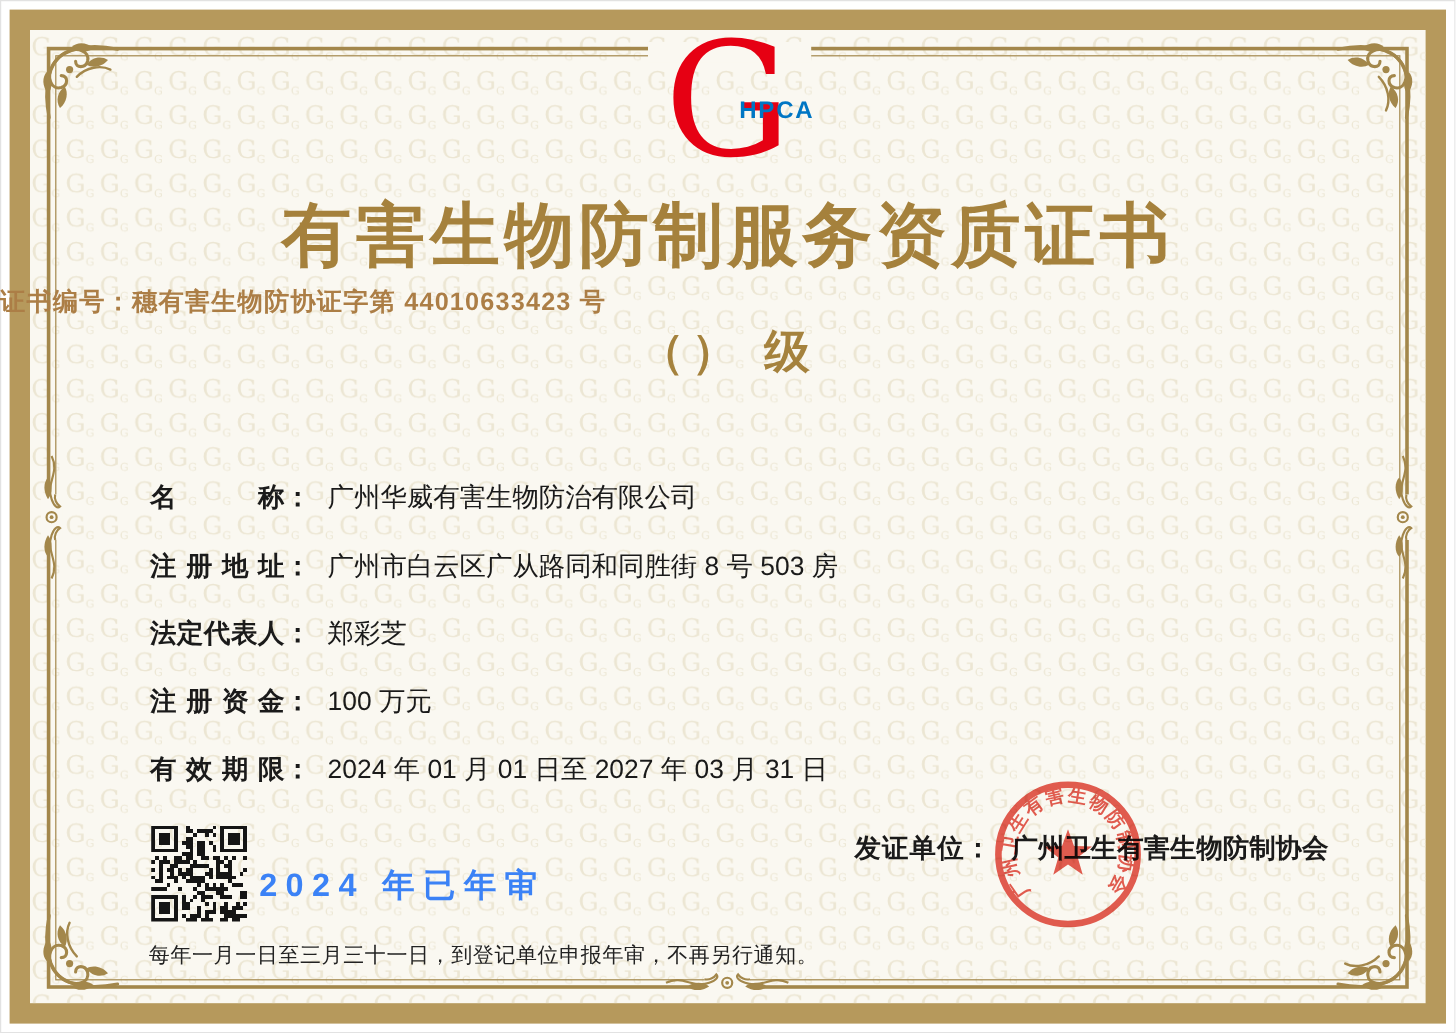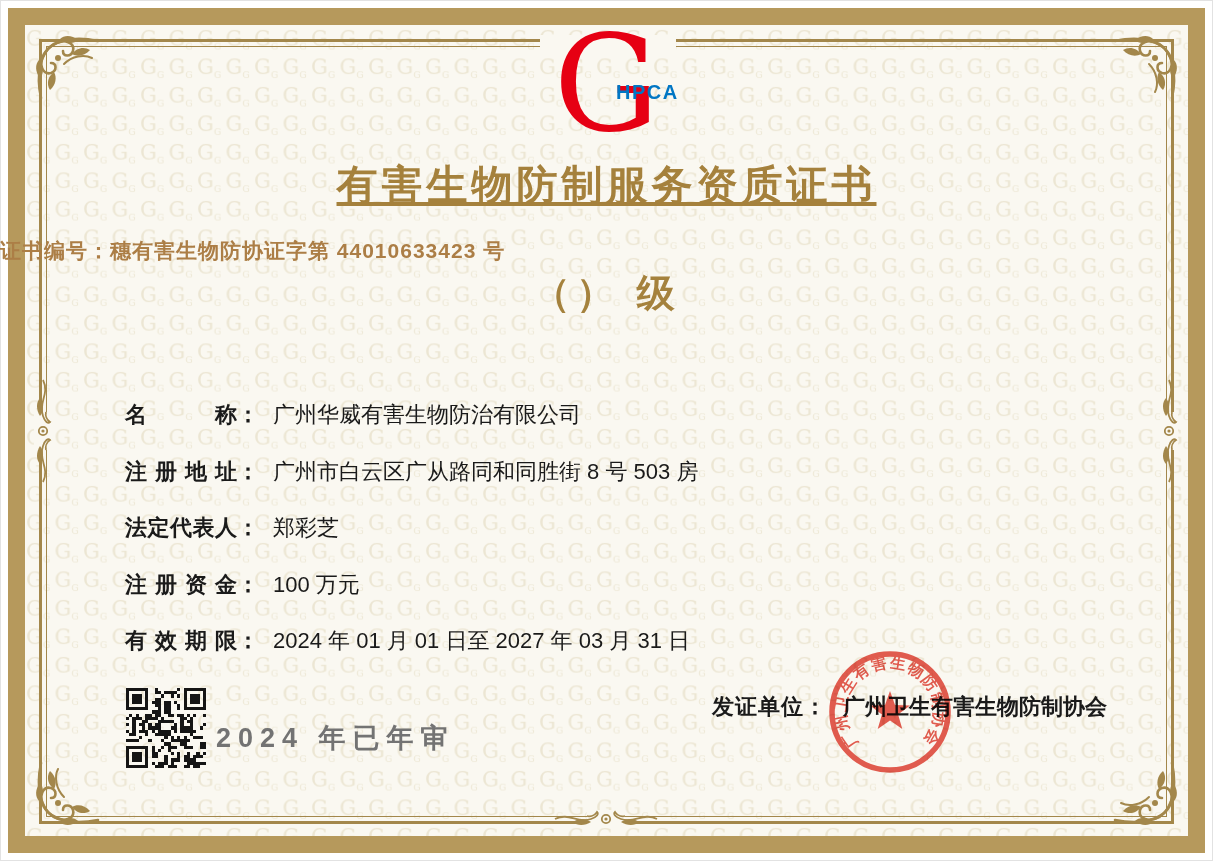--- a/index.html
+++ b/index.html
@@ -23,34 +23,34 @@
   .mid{width:110px;height:22px;}
   #m-bottom{left:551px;top:808px;}
   #m-left{left:-12px;top:420px;transform:rotate(90deg);}
   #m-right{left:1114px;top:420px;transform:rotate(90deg);}
   .logo{position:absolute;left:0;top:18px;width:100%;text-align:center;line-height:1;}
   .logo .g{font-family:"DejaVu Serif","Liberation Serif",serif;font-size:132px;
            color:#e60013;font-weight:400;}
   .hpca{position:absolute;left:616px;top:81px;color:#0076c4;font-size:20px;
         font-weight:bold;letter-spacing:1.5px;}
   .title{position:absolute;left:0;top:158px;width:100%;text-align:center;
-         font-size:41px;font-weight:700;color:#a5813c;letter-spacing:4px;text-decoration:underline;}
+         font-size:58px;font-weight:700;color:#a5813c;letter-spacing:4px;}
   .certno{position:absolute;left:0;top:237px;width:100%;
           font-size:21px;font-weight:600;color:#ac7e46;letter-spacing:1px;}
   .level{position:absolute;left:0;top:268px;width:100%;text-align:center;
          font-size:38px;font-weight:600;color:#a5823d;letter-spacing:6px;}
   .fields{position:absolute;left:125px;top:356px;margin-top:44px;}
   .frow{height:26px;margin-bottom:30.5px;font-size:22px;color:#1a1a1a;white-space:nowrap;}
   .frow .lbl{display:inline-block;width:112px;text-align:justify;text-align-last:justify;
              font-weight:600;vertical-align:top;}
   .frow .colon{font-weight:600;}
   .frow .val{margin-left:14px;font-weight:500;}
   .qr{position:absolute;left:126px;top:688px;width:80px;height:80px;}
   .annual{position:absolute;left:216px;top:720px;font-size:27px;font-weight:700;
-          color:#737373;letter-spacing:7px;white-space:nowrap;}
+          color:#3b82f6;letter-spacing:7px;white-space:nowrap;}
   .issuer-row{position:absolute;left:700px;font-size:22px;color:#1a1a1a;white-space:nowrap;margin-left:12px;}
   #issuer-unit{top:692px;}
   #issuer-date{top:740px;}
   .issuer-row .lbl{font-weight:700;letter-spacing:1px;}
   .issuer-row .val{margin-left:16px;font-weight:600;}
   .footnote{position:absolute;left:124px;top:784px;font-size:17.5px;color:#222;
             font-weight:500;letter-spacing:0.5px;}
   .seal{position:absolute;left:828px;top:650px;width:124px;height:124px;
         opacity:0.82;mix-blend-mode:multiply;}
 </style>
@@ -466,20 +466,21 @@
         <rect x="22" y="24" width="1" height="1"></rect>
       </g>
   </svg>
 
   <div class="annual">2024 年已年审</div>
 
   <div class="issuer-row" id="issuer-unit">
     <span class="lbl">发证单位</span><span class="lbl">：</span><span class="val">广州卫生有害生物防制协会</span>
   </div>
 
+  <div class="footnote">每年一月一日至三月三十一日，到登记单位申报年审，不再另行通知。</div>
 
   <svg class="seal" viewBox="0 0 124 124">
     <circle cx="62" cy="62" r="58" fill="none" stroke="#e0392b" stroke-width="5.5"></circle>
     <polygon points="62,41 67,55.1 82,55.5 70.1,64.6 74.3,79 62,70.5 49.7,79 53.9,64.6 42,55.5 57,55.1" fill="#e0392b"></polygon>
     <path id="sealArc" d="M 30.9 93.1 A 44 44 0 1 1 93.1 93.1" fill="none"></path>
     <text font-size="15.5" fill="#e0392b" font-weight="bold">
       <textPath href="#sealArc" startOffset="0" textLength="204">广州卫生有害生物防制协会</textPath>
     </text>
   </svg>
 

